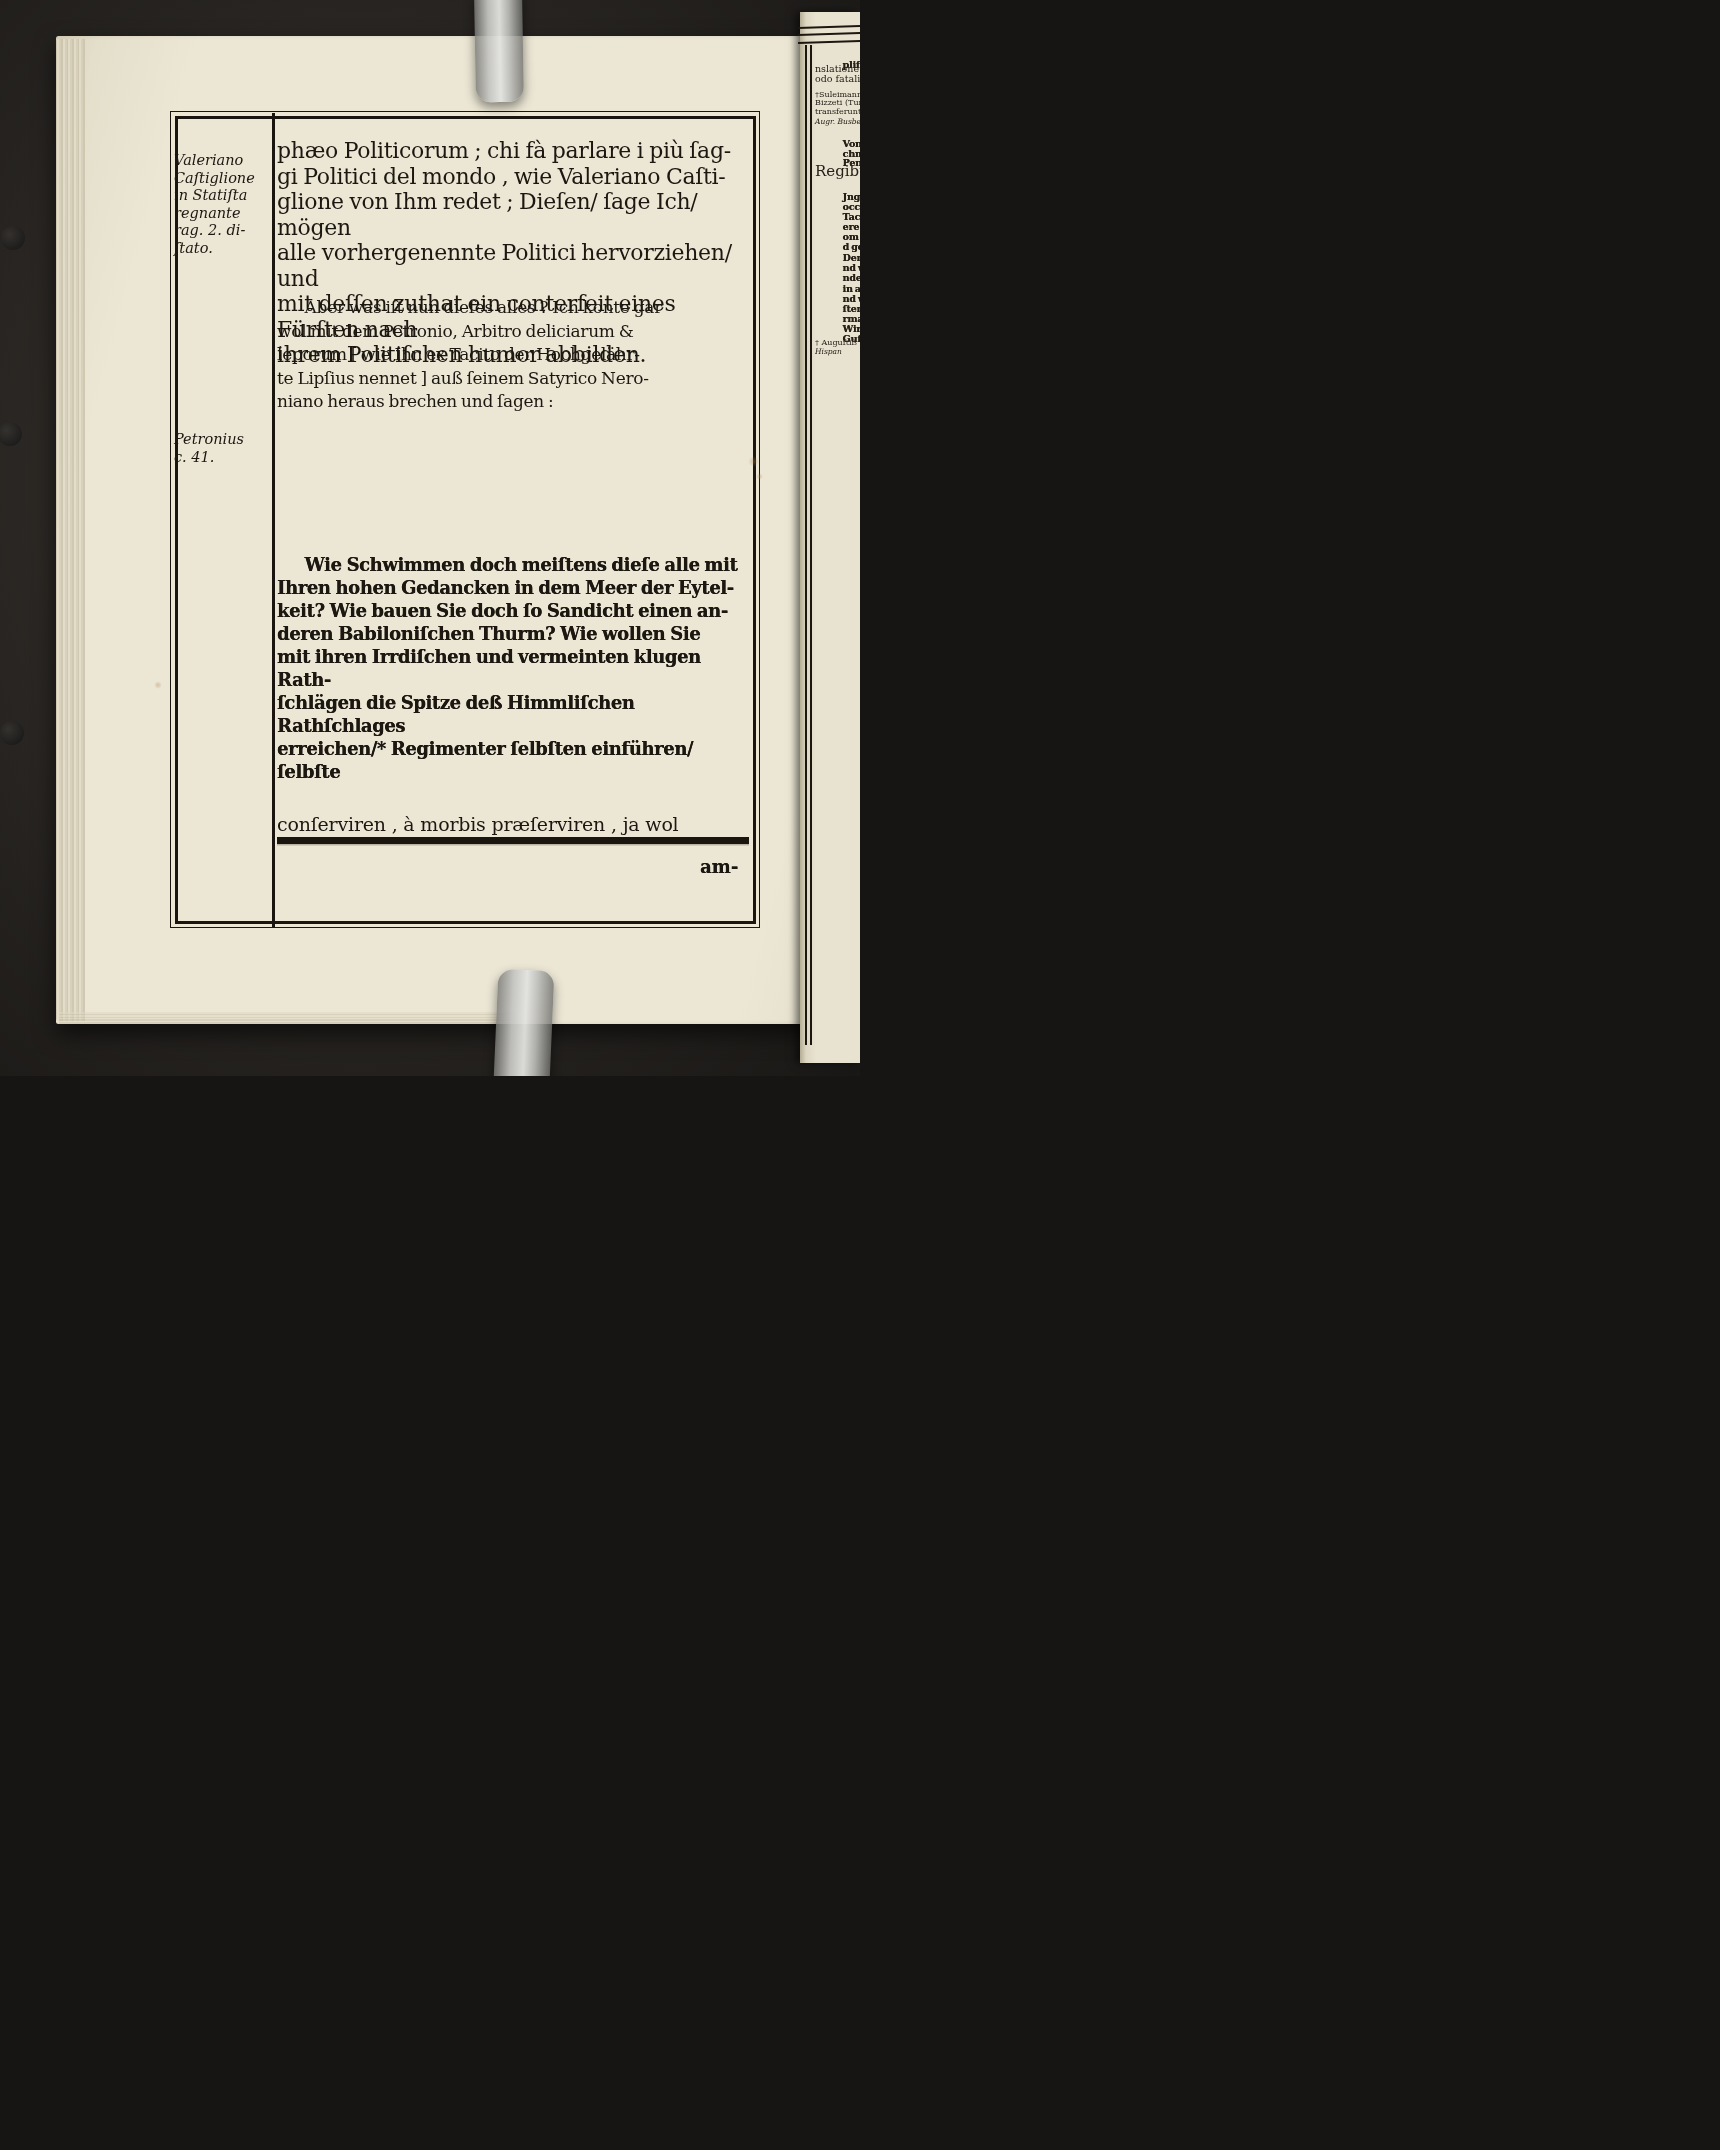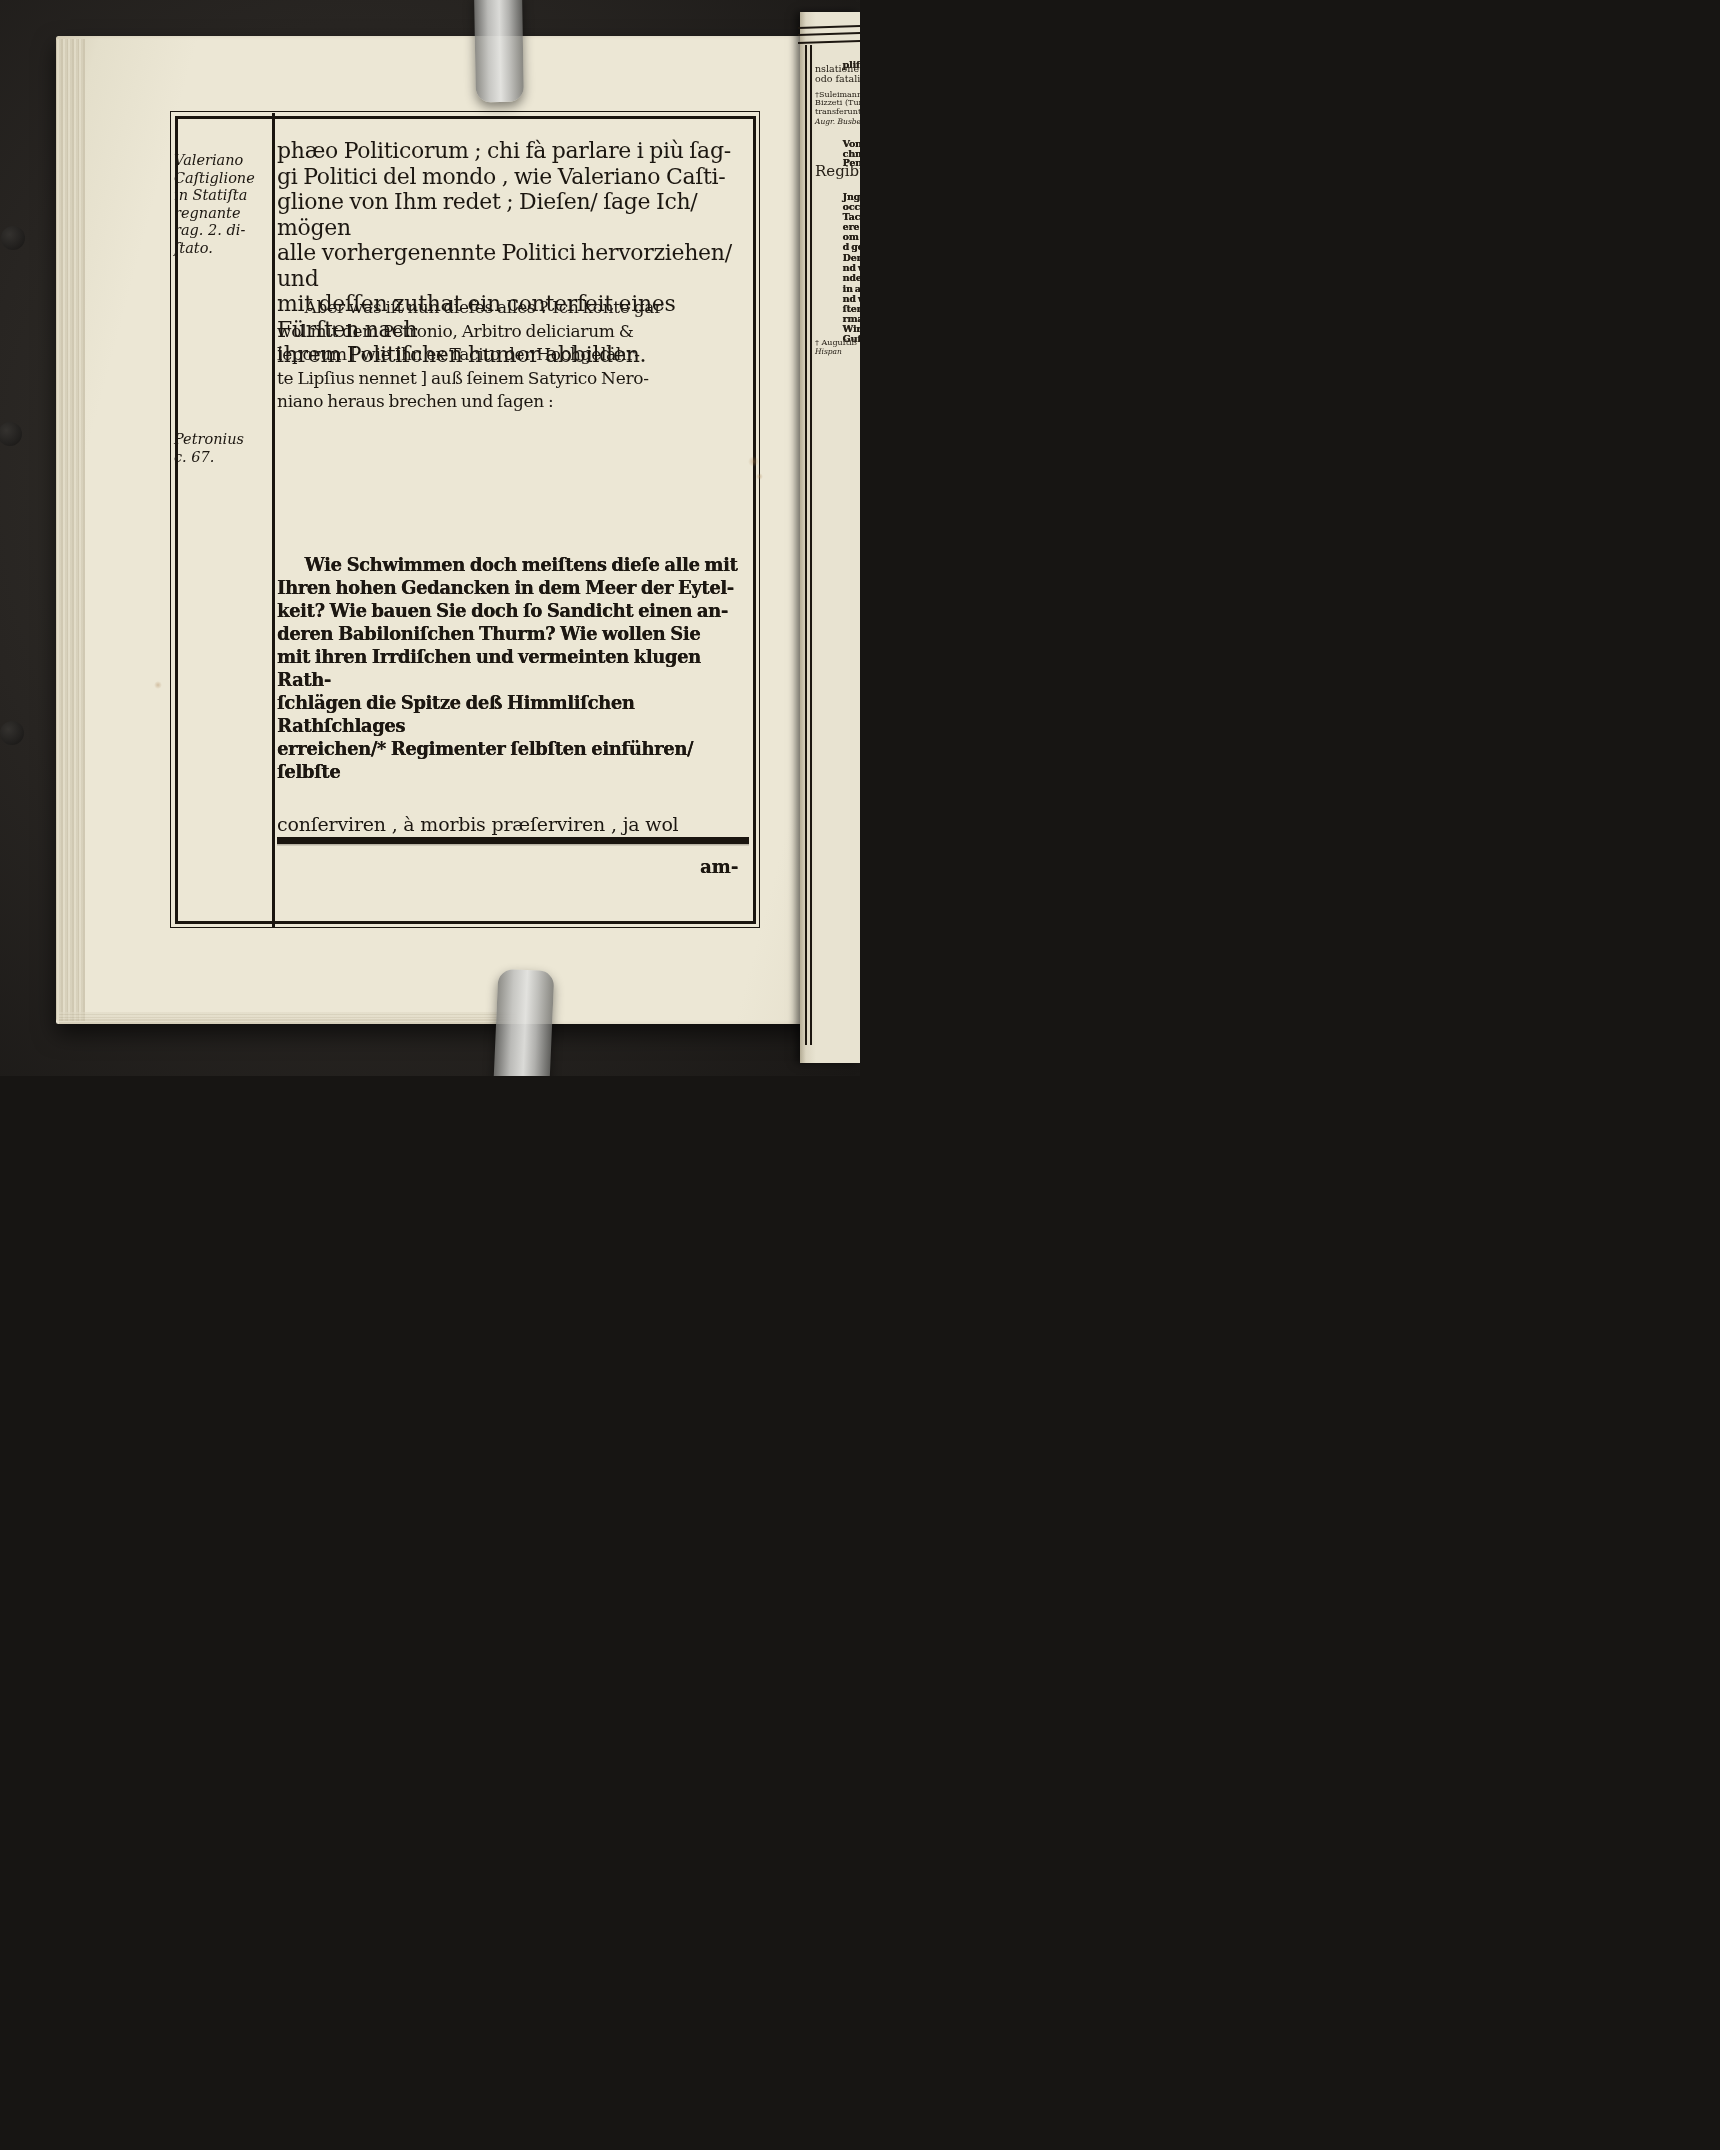--- a/index.html
+++ b/index.html
@@ -108,21 +108,21 @@
     </div>
     <div class="col-rule"></div>
 
     <div class="margin-note note1">Valeriano
 Caſtiglione
 in Statiſta
 regnante
 rag. 2. di-
 ſtato.</div>
     <div class="margin-note note2">Petronius
-c. 67.</div>
+c. 41.</div>
 
     <div class="body para1">phæo Politicorum ; chi fà parlare i più ſag-
 gi Politici del mondo , wie Valeriano Caſti-
 glione von Ihm redet ; Dieſen/ ſage Ich/ mögen
 alle vorhergenennte Politici hervorziehen/ und
 mit deſſen zuthat ein conterfeit eines Fürſten nach
 ihrem Politiſchen humor abbilden.</div>
     <div class="body para2">Aber was iſt nun dieſes alles ? Ich konte gar
 wol mit dem Petronio, Arbitro deliciarum &amp;
 leporum [ wie Ihn ex Tacito der Hochgelähr-

